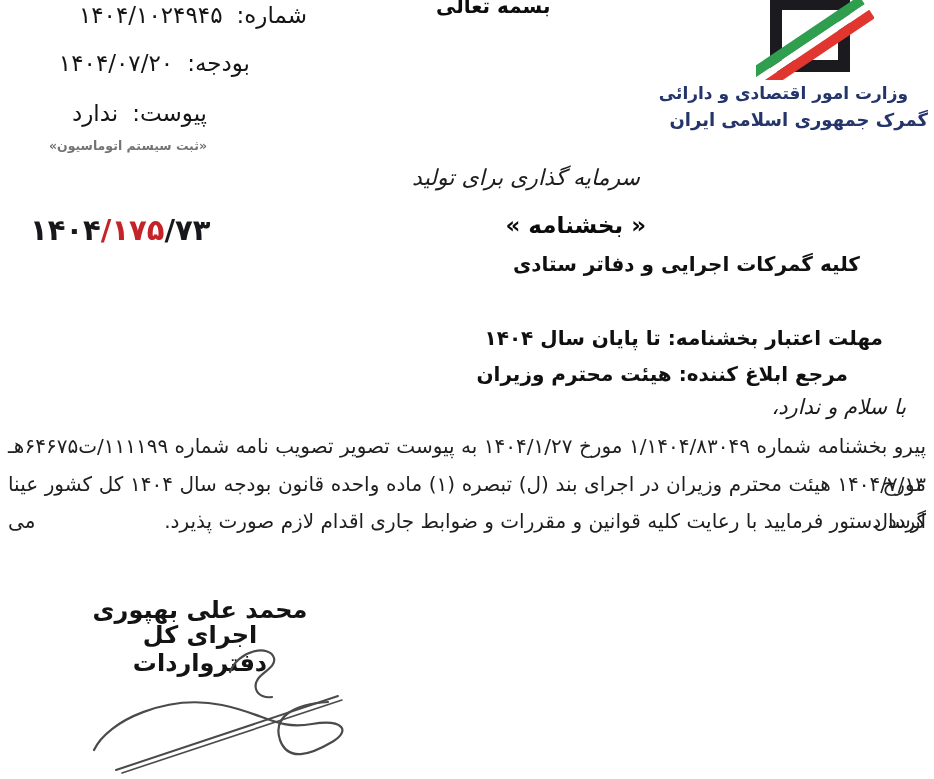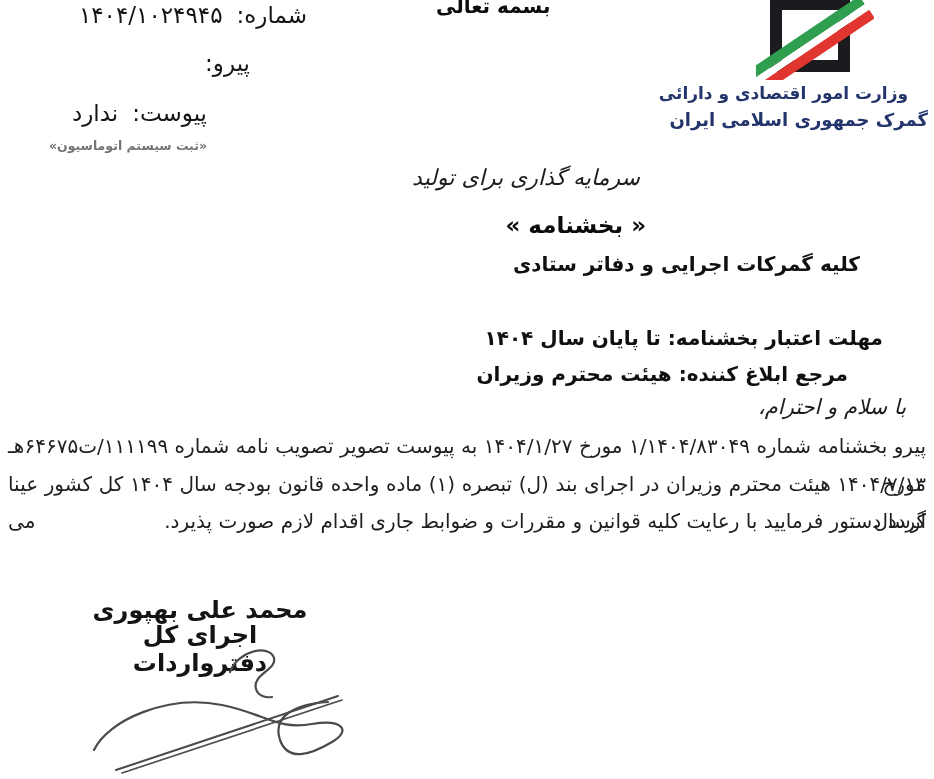--- a/index.html
+++ b/index.html
@@ -38,21 +38,22 @@
 </head>
 <body>
 
 <div id="page">
 
   <div class="abs field" style="top:2px;right:627px;">
     <span class="lbl">شماره:</span>
     <span class="val">۱۴۰۴/۱۰۲۴۹۴۵</span>
   </div>
   <div class="abs field" style="top:50px;right:684px;">
-    <span class="lbl">پیرو:</span>
+    <span class="lbl">بودجه:</span>
+    <span class="val">۱۴۰۴/۰۷/۲۰</span>
   </div>
   <div class="abs field" style="top:100px;right:727px;">
     <span class="lbl">پیوست:</span>
     <span class="val">ندارد</span>
   </div>
   <div class="abs rtl" id="automation-note" style="top:138px;right:727px;">«ثبت سیستم اتوماسیون»</div>
 
   <div class="abs" id="bismillah" style="top:-6px;left:436px;">بسمه تعالی</div>
 
   <div class="abs" style="top:0;left:756px;width:118px;height:80px;">
@@ -64,26 +65,29 @@
     </svg>
   </div>
 
   <div class="abs rtl ministry" id="ministry-line1" style="top:83px;right:26px;">وزارت امور اقتصادی و دارائی</div>
   <div class="abs rtl ministry" id="ministry-line2" style="top:109px;right:6px;">گمرک جمهوری اسلامی ایران</div>
 
   <div class="abs rtl" id="slogan" style="top:152px;right:294px;margin-top:13px;">سرمایه گذاری برای تولید</div>
 
   <div class="abs rtl" id="doc-title" style="top:212px;right:288px;">« بخشنامه »</div>
 
+  <div class="abs" id="doc-number" style="top:213px;left:30px;">
+    <span>۱۴۰۴</span><span class="red">/۱۷۵</span><span>/۷۳</span>
+  </div>
 
   <div class="abs rtl info-line" style="top:252px;right:74px;">کلیه گمرکات اجرایی و دفاتر ستادی</div>
   <div class="abs rtl info-line" style="top:326px;right:51px;">مهلت اعتبار بخشنامه:  تا پایان سال ۱۴۰۴</div>
   <div class="abs rtl info-line" style="top:362px;right:86px;">مرجع ابلاغ کننده: هیئت محترم وزیران</div>
 
-  <div class="abs rtl" id="salutation" style="top:395px;right:28px;">با سلام و احترام،</div>
+  <div class="abs rtl" id="salutation" style="top:395px;right:28px;">با سلام و ندارد،</div>
 
   <div id="body-par">
     <div class="pline">پیرو بخشنامه شماره ۱/۱۴۰۴/۸۳۰۴۹ مورخ ۱۴۰۴/۱/۲۷ به پیوست تصویر تصویب نامه شماره ۱۱۱۱۹۹/ت۶۴۶۷۵هـ مورخ</div>
     <div class="pline">۱۴۰۴/۷/۱۳ هیئت محترم وزیران در اجرای بند (ل) تبصره (۱) ماده واحده قانون بودجه سال ۱۴۰۴ کل کشور عینا ارسال می</div>
     <div class="pline last">گردد دستور فرمایید با رعایت کلیه قوانین و مقررات و ضوابط جاری اقدام لازم صورت پذیرد.</div>
   </div>
 
   <div class="sig-text" style="top:596px;">محمد علی بهپوری</div>
   <div class="sig-text" style="top:621px;">اجرای کل دفترواردات</div>
 

